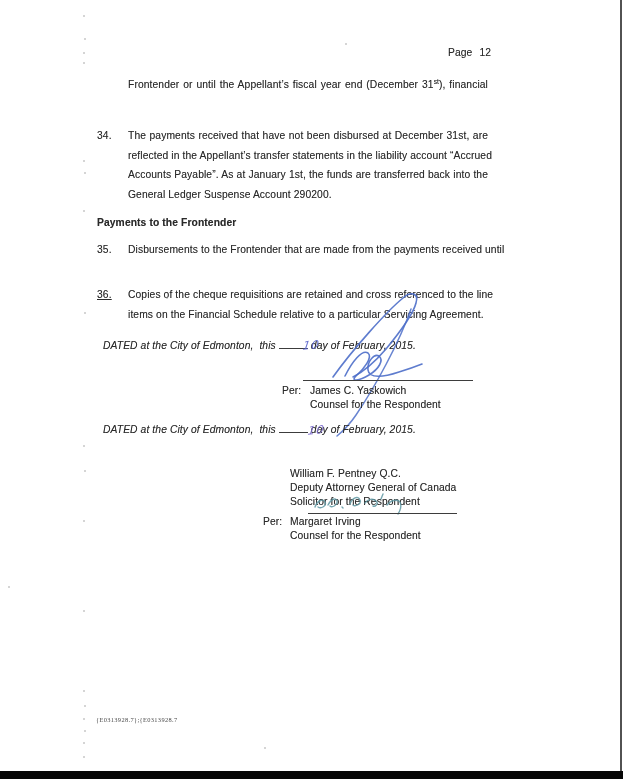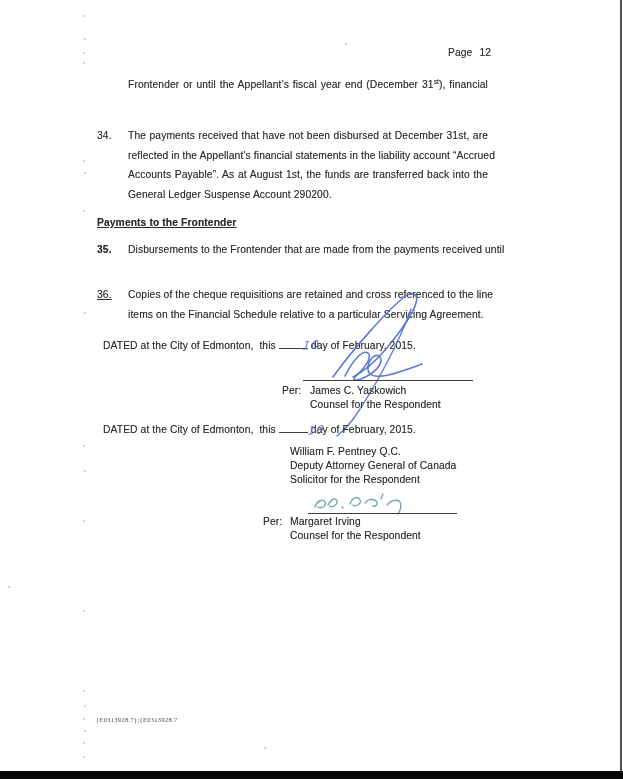--- a/index.html
+++ b/index.html
@@ -4,24 +4,24 @@
 <style>
   html,body{margin:0;padding:0;background:#e8e8e8;}
   .canvas{position:relative;width:623px;height:779px;background:#ffffff;overflow:hidden;
           font-family:"Liberation Sans",sans-serif;color:#2a2a2a;}
   .abs{position:absolute;}
   .body-text{font-size:10.3px;line-height:19.7px;letter-spacing:.1px;
              text-shadow:0 0 .4px rgba(60,60,60,.45);}
   .sig-text{font-size:10.3px;line-height:14px;letter-spacing:.1px;
             text-shadow:0 0 .4px rgba(60,60,60,.45);}
   .jl{text-align:justify;text-align-last:justify;white-space:nowrap;width:360px;}
-  .nw{white-space:pre;}
+  .nw{white-space:pre;font-style:italic;}
   .para-num{left:97px;width:30px;}
   .para-body{left:128px;width:360px;}
-  .heading{font-weight:bold;text-decoration:underline;}
+  .heading{font-weight:bold;}
   sup.st{font-size:6.8px;vertical-align:4px;letter-spacing:0;}
   .blank-line{display:inline-block;width:29px;border-bottom:1px solid #3c3c3c;
               height:9px;margin:0 3px;}
   .sig-rule{height:1px;background:#3d3d3d;}
   .handwritten-day{font-family:"DejaVu Sans",sans-serif;font-style:italic;
                    font-size:11.5px;transform:skewX(-14deg) rotate(-6deg);
                    letter-spacing:1px;opacity:.9;}
   .footer-id{font-size:6.4px;color:#4a4a4a;letter-spacing:.35px;
              font-family:"Liberation Serif",serif;}
   .speck{position:absolute;background:#9a9a9a;opacity:.55;width:2px;height:2px;border-radius:50%;}
@@ -36,28 +36,28 @@
 
   <div class="abs body-text" style="left:448px;top:43px;word-spacing:4px;">Page 12</div>
 
   <div class="abs body-text para-body" style="top:72px;">
     <div class="jl"><span>Frontender or until the Appellant’s fiscal year end (December 31</span><sup class="st">st</sup><span>), financial</span></div>
   </div>
 
   <div class="abs body-text para-num" style="top:126px;">34.</div>
   <div class="abs body-text para-body" style="top:126px;">
     <div class="jl">The payments received that have not been disbursed at December 31st, are</div>
-    <div class="jl">reflected in the Appellant’s financial statements in the liability account “Accrued</div>
-    <div class="jl">Accounts Payable”. As at August 1st, the funds are transferred back into the</div>
+    <div class="jl">reflected in the Appellant’s transfer statements in the liability account “Accrued</div>
+    <div class="jl">Accounts Payable”. As at January 1st, the funds are transferred back into the</div>
     <div>General Ledger Suspense Account 290200.</div>
   </div>
 
   <div class="abs body-text heading" style="left:97px;top:213px;">Payments to the Frontender</div>
 
-  <div class="abs body-text para-num" style="top:240px;font-weight:bold;">35.</div>
+  <div class="abs body-text para-num" style="top:240px;">35.</div>
   <div class="abs body-text para-body" style="top:240px;">
     <div class="jl">Disbursements to the Frontender that are made from the payments received until</div>
   </div>
 
   <div class="abs body-text para-num" style="top:285px;text-decoration:underline;">36.</div>
   <div class="abs body-text para-body" style="top:285px;">
     <div class="jl">Copies of the cheque requisitions are retained and cross referenced to the line</div>
     <div>items on the Financial Schedule relative to a particular Servicing Agreement.</div>
   </div>
 
@@ -77,21 +77,21 @@
   <div class="abs sig-text" style="left:310px;top:384px;">
     <div>James C. Yaskowich</div>
     <div>Counsel for the Respondent</div>
   </div>
 
   <div class="abs body-text" style="left:103px;top:420px;">
     <span class="nw">DATED at the City of Edmonton,  this</span><span class="blank-line"></span><span class="nw">day of February, 2015.</span>
   </div>
   <div class="abs handwritten-day" style="left:308px;top:423px;color:#7a6acc;">10</div>
 
-  <div class="abs sig-text" style="left:290px;top:445px;">
+  <div class="abs sig-text" style="left:290px;top:467px;">
     <div>William F. Pentney Q.C.</div>
     <div>Deputy Attorney General of Canada</div>
     <div>Solicitor for the Respondent</div>
   </div>
 
   <svg class="abs" style="left:308px;top:490px;" width="150" height="28" viewBox="0 0 150 28">
     <path d="M7,17 C9,11 15,8 17,12 C19,16 13,19 10,17 M20,15 C23,9 28,7 29,11 C30,15 24,18 22,16 M34,17 L35,18 M42,14 C44,8 50,5 52,10 C54,14 47,17 45,15 M57,13 C60,9 65,8 68,11 C71,14 67,17 65,16 M73,9 L75,4 M79,15 C82,11 87,9 91,11 C94,13 93,20 90,24" fill="none" stroke-width="1.4" stroke-linecap="round" opacity=".85" stroke="#5e97a2"></path>
   </svg>
 
   <div class="abs sig-rule" style="left:308px;top:513px;width:149px;"></div>

